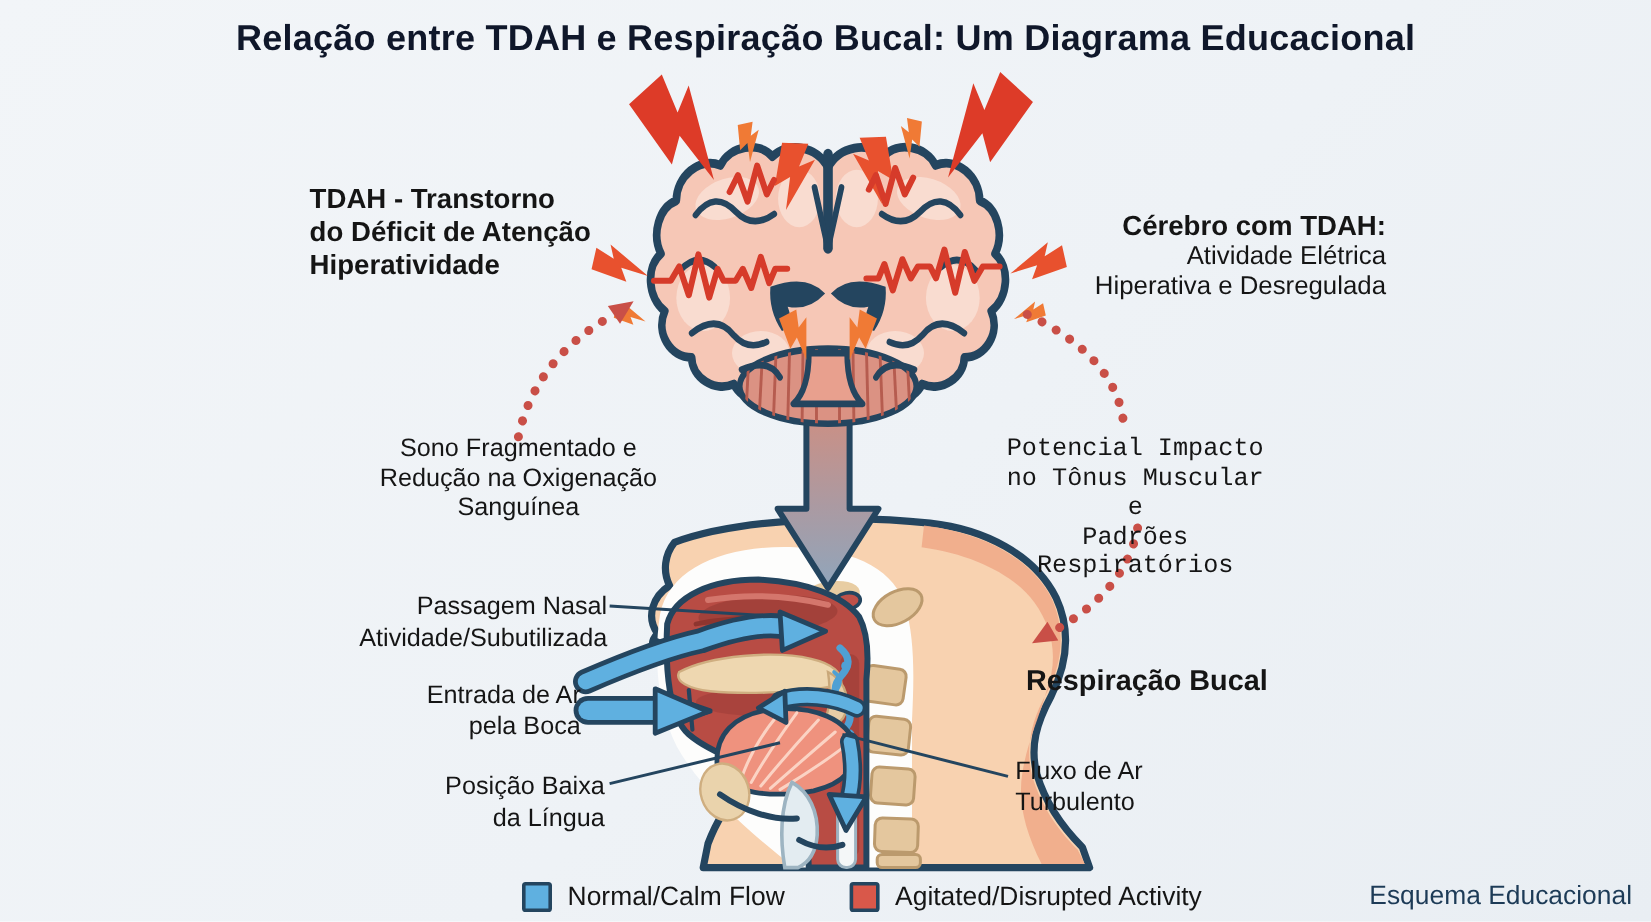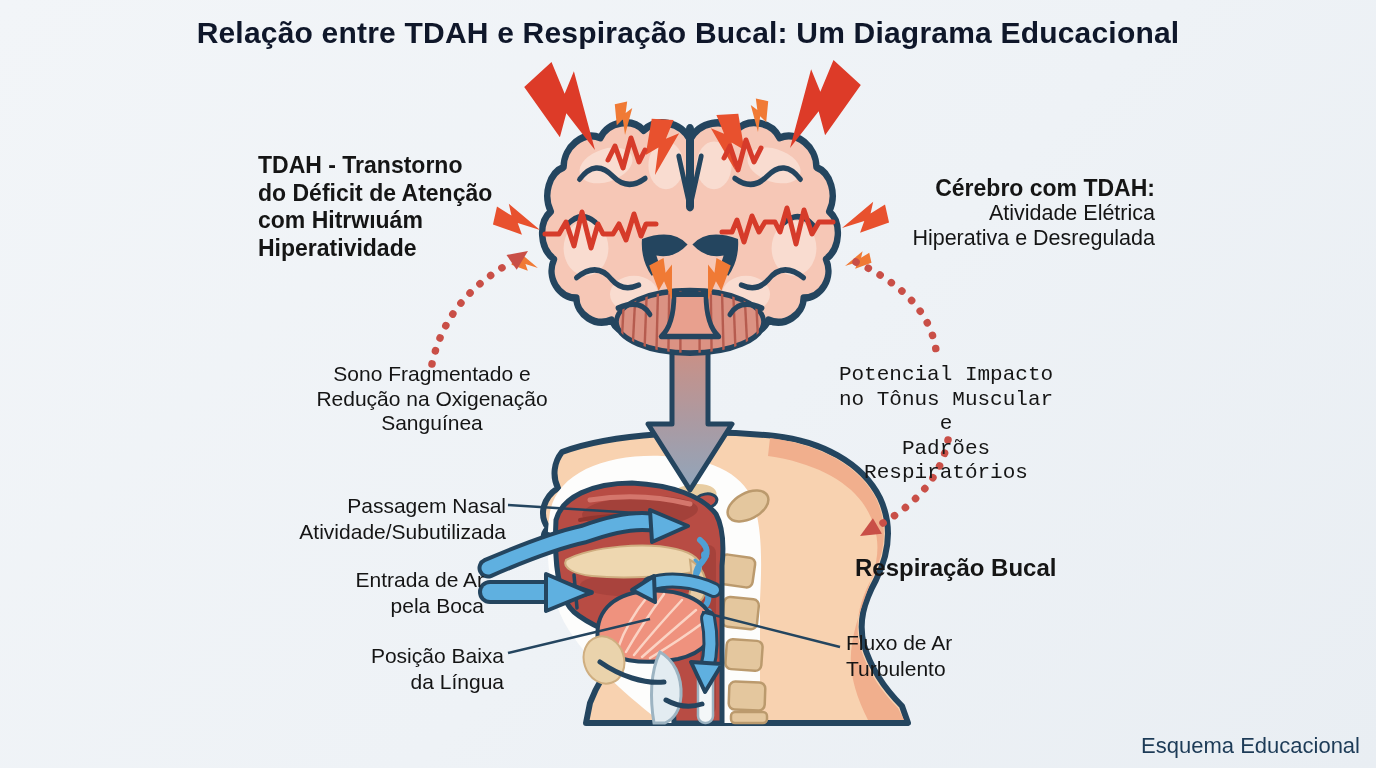--- a/index.html
+++ b/index.html
@@ -218,21 +218,20 @@
     <line x1="508" y1="653" x2="650" y2="619"></line>
     <line x1="702" y1="612" x2="840" y2="647"></line>
   </g>
 </svg>
 
 <div class="lbl title page-title-color">Relação entre TDAH e Respiração Bucal: Um Diagrama Educacional</div>
 
 <div class="lbl tdah">
   <div>TDAH - Transtorno</div>
   <div>do Déficit de Atenção</div>
-  <div>com Hitrwıuám</div>
   <div>Hiperatividade</div>
 </div>
 
 <div class="lbl cerebro">
   <div class="head">Cérebro com TDAH:</div>
   <div>Atividade Elétrica</div>
   <div>Hiperativa e Desregulada</div>
 </div>
 
 <div class="lbl sono">
@@ -262,16 +261,26 @@
   <div>da Língua</div>
 </div>
 
 <div class="lbl respira">Respiração Bucal</div>
 
 <div class="lbl fluxo">
   <div>Fluxo de Ar</div>
   <div>Turbulento</div>
 </div>
 
+<div class="lbl legend">
+  <div class="legend-item">
+    <span class="swatch" style="background: rgb(95, 176, 224);"></span>
+    <span>Normal/Calm Flow</span>
+  </div>
+  <div class="legend-item">
+    <span class="swatch" style="background: rgb(217, 88, 74);"></span>
+    <span>Agitated/Disrupted Activity</span>
+  </div>
+</div>
 
 <div class="lbl esquema">Esquema Educacional</div>
 
 </div>
 
 </body></html>

